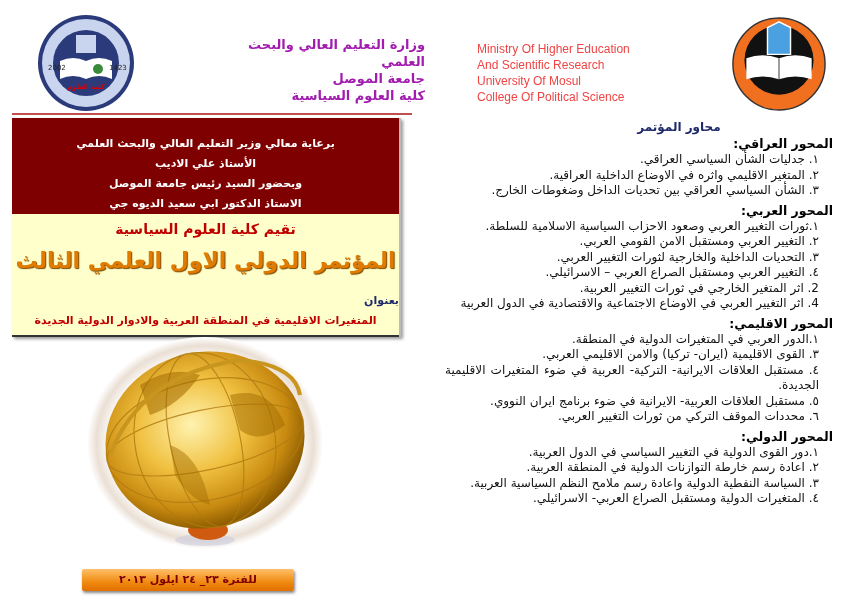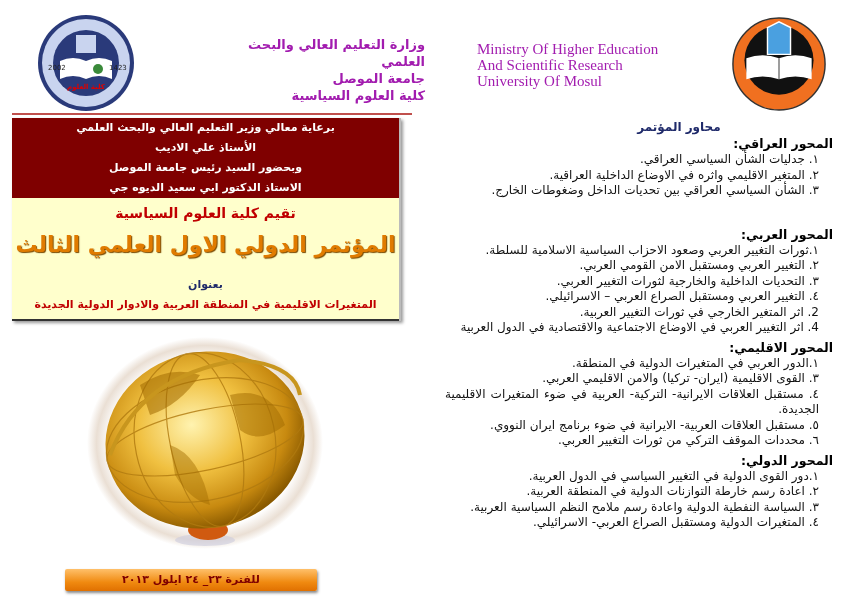--- a/index.html
+++ b/index.html
@@ -5,38 +5,38 @@
   html, body { margin:0; padding:0; }
   body { width:849px; height:605px; background:#ffffff; position:relative; overflow:hidden;
          font-family:"DejaVu Sans", sans-serif; }
   .abs { position:absolute; }
 
   
   .logo-left { left:36px; top:13px; width:100px; height:100px; }
   .logo-right { left:731px; top:16px; width:96px; height:96px; }
   .ar-header { left:230px; top:36px; width:195px; text-align:right; direction:rtl;
                font-size:13px; font-weight:bold; line-height:17px; color:#a21caf; }
-  .en-header { left:477px; top:41px; width:230px; font-family:Liberation Serif, serif;
-               font-size:15px; line-height:16px; color:#a21caf; }
+  .en-header { left:477px; top:41px; width:230px; font-family:Liberation Sans, sans-serif;
+               font-size:12px; line-height:16px; color:#ef4444; }
   .header-rule { left:12px; top:113px; width:400px; height:2px; background:#c0504d; }
 
   
   .panel { left:12px; top:118px; width:387px; border-right:2px solid #bbb; box-shadow:2px 2px 3px #999; }
-  .patron { background:#7f0000; height:80px; padding-top:0; direction:rtl; text-align:center;
+  .patron { background:#7f0000; height:80px; padding-top:16px; direction:rtl; text-align:center;
             color:#fff; font-weight:bold; font-size:11px; line-height:20px; }
   .conf { background:#ffffcc; height:121px; border-bottom:2px solid #333; direction:rtl; text-align:center; position:relative; }
   .organizer { position:absolute; top:7px; left:0; right:0; color:#c00000; font-weight:bold; font-size:14px; }
   .conf-title { position:absolute; top:34px; left:0; right:0; color:#e07b00; font-weight:bold; font-size:22px;
                 text-shadow:1px 1px 1px #7a4a00; }
-  .titled { position:absolute; top:80px; left:0; right:0; color:#1f2a6a; font-weight:bold; font-size:11px; }
+  .titled { position:absolute; top:80px; left:0; right:0; color:#1f2a6a; font-weight:bold; font-size:11px;text-align:right; }
   .subtitle { position:absolute; top:100px; left:0; right:0; color:#c00000; font-weight:bold; font-size:11px; }
 
   .globe { left:80px; top:335px; width:250px; height:220px; }
 
-  .date-bar { left:65px; top:569px; width:252px; height:22px; border-radius:2px;
+  .date-bar { left:82px; top:569px; width:212px; height:22px; border-radius:2px;
               background:linear-gradient(#ffc06a,#f08a10 60%,#e07000); box-shadow:1px 2px 3px #888;
               direction:rtl; text-align:center; font-size:11px; line-height:22px; color:#7f0000; font-weight:bold; }
 
   
   .axes { left:445px; top:120px; width:388px; direction:rtl; text-align:right; font-size:12px; color:#111; }
   .axes-title { text-align:center; font-weight:bold; color:#1f2a6a; font-size:12px; margin-left:80px; margin-bottom:2px; }
   .axis-name { color:#000000; font-weight:bold; font-size:12.5px; line-height:16px; }
   .axis-item { line-height:15.5px; padding-right:14px; white-space:nowrap; }
   .axis-block { margin-bottom:4px; }
   .wrap { white-space:normal; text-align:justify; }
@@ -59,20 +59,21 @@
 <div class="abs ar-header">
   <div>وزارة التعليم العالي والبحث العلمي</div>
   <div>جامعة الموصل</div>
   <div>كلية العلوم السياسية</div>
 </div>
 
 <div class="abs en-header">
   <div>Ministry Of Higher Education</div>
   <div>And Scientific Research</div>
   <div>University Of Mosul</div>
+  <div>College Of Political Science</div>
 </div>
 
 <svg class="abs logo-right" viewBox="0 0 100 100">
   <circle cx="50" cy="50" r="48" fill="#f07020" stroke="#333" stroke-width="1.5"></circle>
   <circle cx="50" cy="46" r="36" fill="#111"></circle>
   <path d="M38 12 L50 6 L62 12 L62 40 L38 40Z" fill="#4aa0e0" stroke="#fff" stroke-width="1.5"></path>
   <path d="M16 44 Q33 38 50 44 Q67 38 84 44 L84 66 Q67 60 50 66 Q33 60 16 66Z" fill="#fff"></path>
   <line x1="50" y1="44" x2="50" y2="66" stroke="#333" stroke-width="1"></line>
 </svg>
 
@@ -128,21 +129,21 @@
 <div class="abs axes">
   <div class="axes-title">محاور المؤتمر</div>
 
   <div class="axis-block">
     <div class="axis-name">المحور العراقي:</div>
     <div class="axis-item">١.  جدليات الشأن السياسي العراقي.</div>
     <div class="axis-item">٢.  المتغير الاقليمي واثره في الاوضاع الداخلية العراقية.</div>
     <div class="axis-item">٣.  الشأن السياسي العراقي بين تحديات الداخل وضغوطات الخارج.</div>
   </div>
 
-  <div class="axis-block" style="margin-top:28px">
+  <div class="axis-block" style="margin-top:4px">
     <div class="axis-name">المحور العربي:</div>
     <div class="axis-item">١.ثورات التغيير العربي وصعود الاحزاب السياسية الاسلامية للسلطة.</div>
     <div class="axis-item">٢. التغيير العربي ومستقبل الامن القومي العربي.</div>
     <div class="axis-item">٣. التحديات الداخلية والخارجية لثورات التغيير العربي.</div>
     <div class="axis-item">٤. التغيير العربي ومستقبل الصراع العربي – الاسرائيلي.</div>
     <div class="axis-item">2. اثر المتغير الخارجي في ثورات التغيير العربية.</div>
     <div class="axis-item">4. اثر التغيير العربي في الاوضاع الاجتماعية والاقتصادية في الدول العربية</div>
   </div>
 
   <div class="axis-block">

